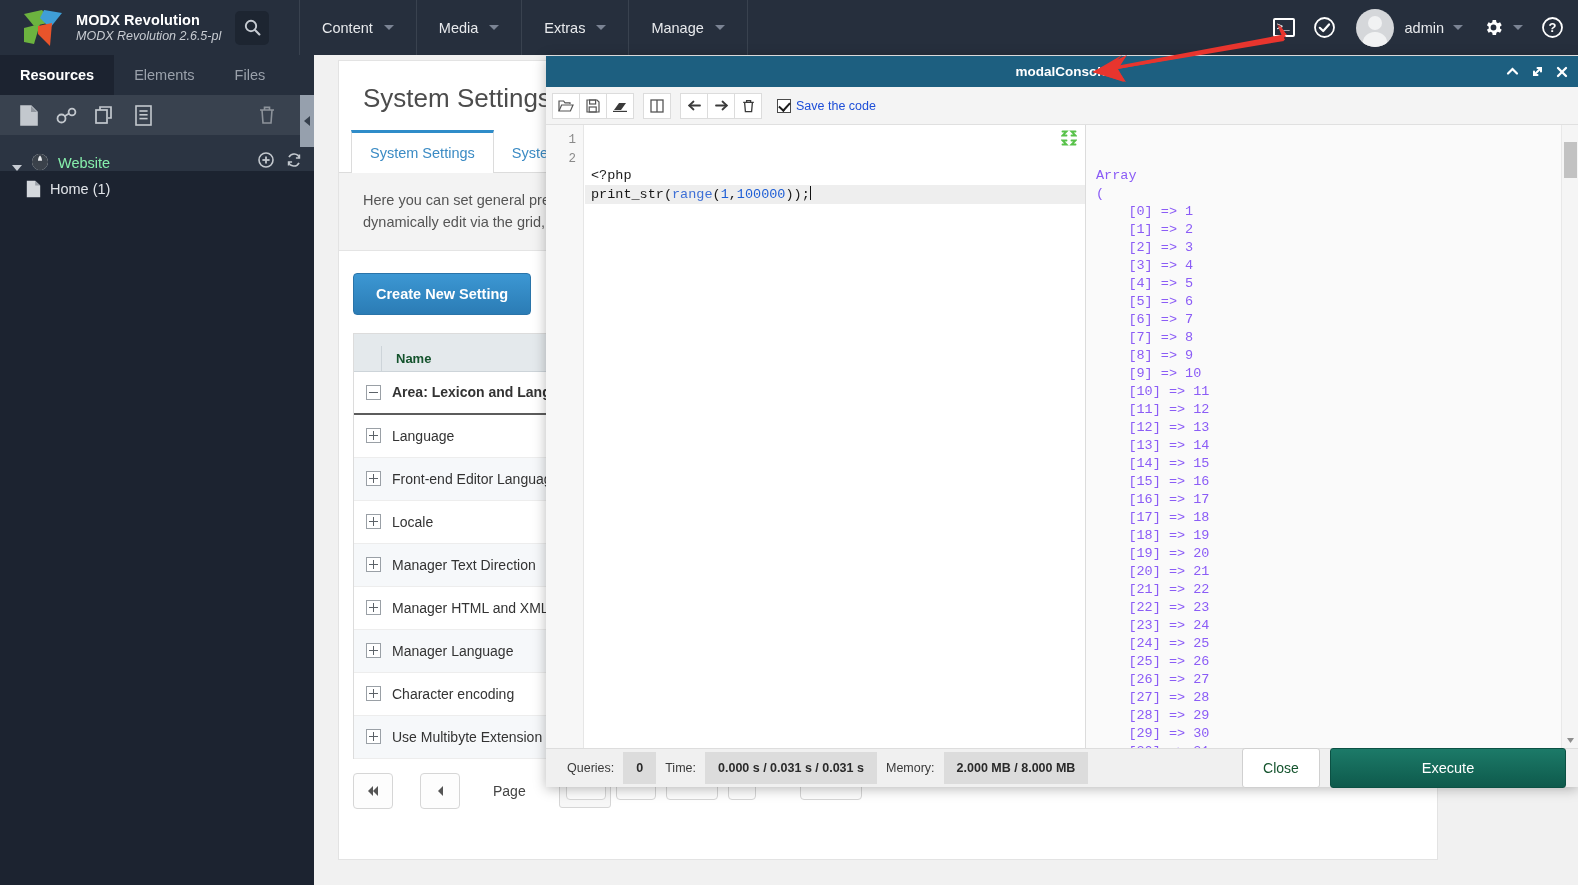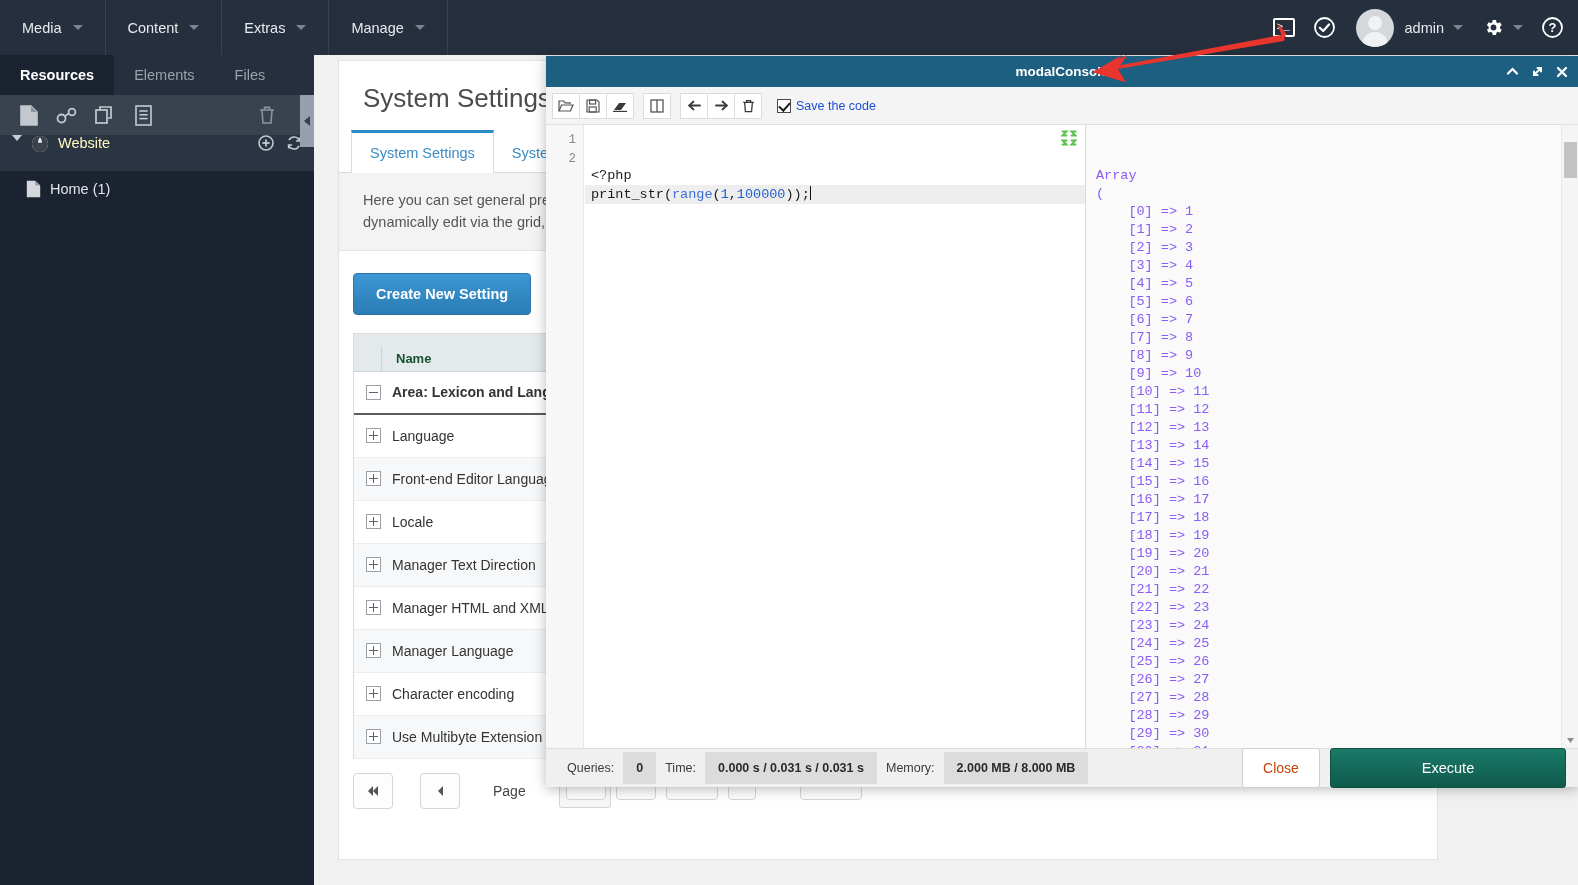--- a/index.html
+++ b/index.html
@@ -85,22 +85,22 @@
     justify-content: center; cursor: pointer; }
   #side-trash { margin-left: auto; margin-right: 18px; }
   #side-collapse {
     position: absolute; right: 0; top: 40px; width: 14px; height: 52px;
     background: #96a0ad; display: flex; align-items: center; justify-content: center;
     cursor: pointer;
   }
   #side-collapse i { width: 0; height: 0; border-top: 5px solid transparent;
     border-bottom: 5px solid transparent; border-right: 6px solid #36404d; }
   #tree-root {
-    height: 36px; background: #2b3442; display: flex; align-items: flex-start;
-    padding: 0 12px; color: #fef9c3; font-size: 14.5px; cursor: pointer;
+    height: 36px; background: #2b3442; display: flex; align-items: flex-end;
+    padding: 0 12px; color: #86efac; font-size: 14.5px; cursor: pointer;
   }
   #tree-root .twist { width: 0; height: 0; border-left: 5px solid transparent;
     border-right: 5px solid transparent; border-top: 6px solid #c6cbd2; margin-right: 9px; }
   #tree-root .globe { margin-right: 9px; display: flex; }
   #tree-root .actions { margin-left: auto; display: flex; gap: 12px; }
   .tree-child {
     height: 36px; display: flex; align-items: center; padding-left: 26px;
     color: #e0e3e8; font-size: 14.5px; cursor: pointer;
   }
   .tree-child .fico { margin-right: 9px; display: flex; }
@@ -256,21 +256,21 @@
     height: 39px; background: #f0f0f0; border-top: 1px solid #dddddd;
     display: flex; align-items: center; padding: 0 12px; flex: 0 0 auto;
   }
   .stat-label { font-size: 12.5px; color: #3a3a3a; padding: 0 9px; }
   .stat-val {
     font-size: 12.5px; color: #2a2a2a; font-weight: bold; background: #dcdcdc;
     padding: 9px 13px; white-space: nowrap;
   }
   #close-btn {
     margin-left: auto; width: 78px; height: 40px; background: #fff;
-    border: 1px solid #d0d0d0; border-radius: 3px; color: #c2410c; font-size: 14px;
+    border: 1px solid #d0d0d0; border-radius: 3px; color: #14532d; font-size: 14px;
     display: flex; align-items: center; justify-content: center; cursor: pointer;
   }
   #execute-btn {
     margin-left: 10px; width: 236px; height: 40px;
     background: linear-gradient(#1c7a68, #0e5a4c);
     border: 1px solid #0c5144; border-radius: 3px; color: #fff; font-size: 14.5px;
     display: flex; align-items: center; justify-content: center; cursor: pointer;
   }
 
   
@@ -282,28 +282,48 @@
 
   
   #arrow-svg { position: absolute; left: 1080px; top: 10px; z-index: 60;
     pointer-events: none; }
 </style>
 </head>
 <body>
 
 <div id="topbar">
 
+  <div id="brand-block">
+    <div id="modx-logo">
+      <svg width="42" height="40" viewBox="0 0 42 40">
+        <polygon points="2,6 20,2 30,14 12,18" fill="#6cb33f"></polygon>
+        <polygon points="22,2 40,5 28,20 18,10" fill="#3f9ed6"></polygon>
+        <polygon points="2,20 18,16 12,36 2,34" fill="#6cb33f"></polygon>
+        <polygon points="16,18 30,15 28,38 16,26" fill="#e8542b"></polygon>
+      </svg>
+    </div>
+    <div id="brand-text">
+      <div id="brand-title">MODX Revolution</div>
+      <div id="brand-sub">MODX Revolution 2.6.5-pl</div>
+    </div>
+    <div id="search-btn">
+      <svg width="17" height="17" viewBox="0 0 17 17">
+        <circle cx="7" cy="7" r="5.2" fill="none" stroke="#c6cbd2" stroke-width="1.9"></circle>
+        <line x1="11" y1="11" x2="15.4" y2="15.4" stroke="#c6cbd2" stroke-width="2.1" stroke-linecap="round"></line>
+      </svg>
+    </div>
+  </div>
 
   <div id="main-menu">
     <div class="menu-item">
+      <span>Content</span>
+      <i class="caret"></i>
+    </div>
+    <div class="menu-item">
       <span>Media</span>
-      <i class="caret"></i>
-    </div>
-    <div class="menu-item">
-      <span>Content</span>
       <i class="caret"></i>
     </div>
     <div class="menu-item">
       <span>Extras</span>
       <i class="caret"></i>
     </div>
     <div class="menu-item">
       <span>Manage</span>
       <i class="caret"></i>
     </div>

